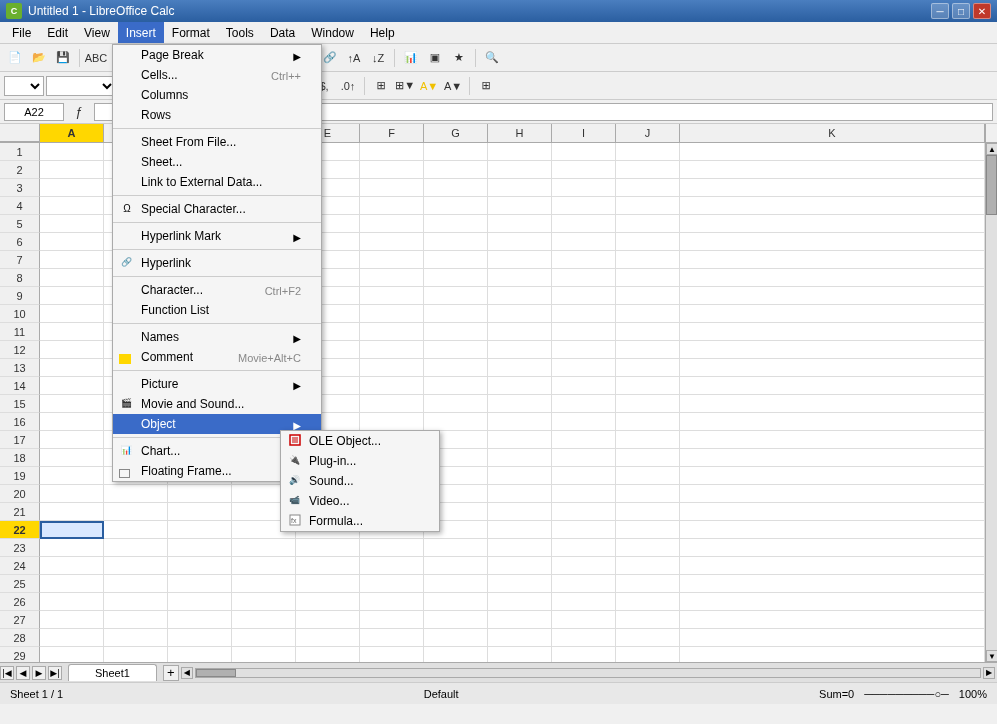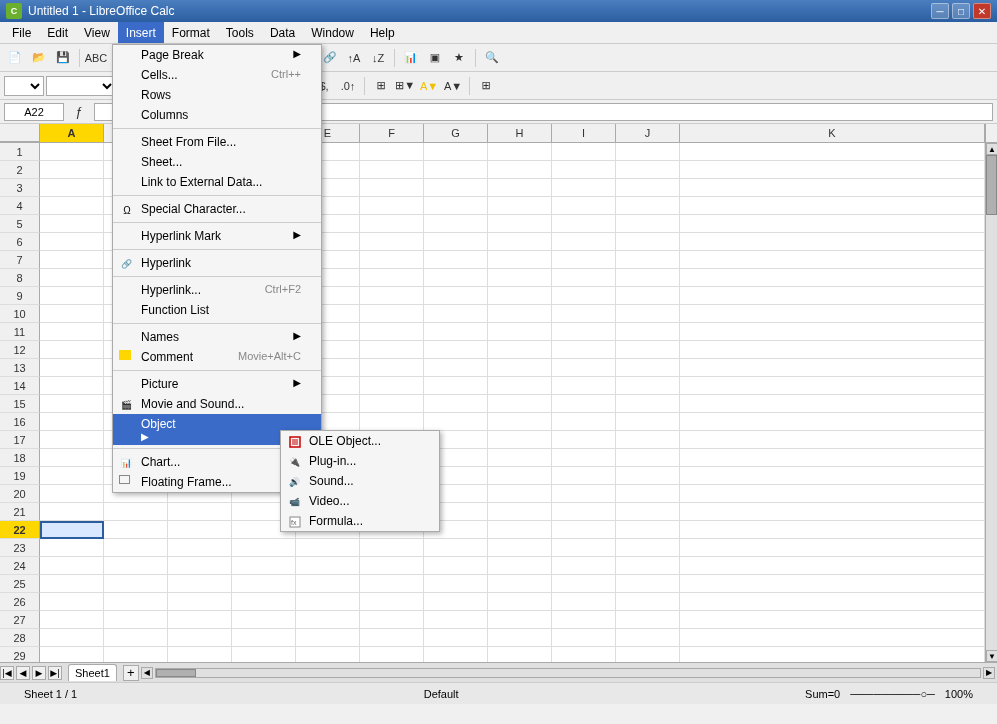--- a/index.html
+++ b/index.html
@@ -122,57 +122,57 @@
     .cell {
       min-width: 64px; height: 18px;
       border-right: 1px solid #ddd;
       border-bottom: 1px solid #ddd;
       font-size: 11px; overflow: hidden;
       flex-shrink: 0;
       background: white;
     }
     .cell.selected { background: #d9e8ff; border: 2px solid #2a5ea0; }
     .sheet-tab {
-      padding: 2px 6px; background: white; border: 1px solid #aaa;
+      padding: 2px 26px; background: white; border: 1px solid #aaa;
       border-bottom: none; font-size: 11px; cursor: pointer;
       border-top-left-radius: 3px; border-top-right-radius: 3px;
       margin-right: 2px;
     }
     .sheet-tab-nav { display: flex; align-items: center; gap: 2px; margin-right: 6px; }
     .sheet-nav-btn { width: 14px; height: 14px; border: 1px solid #aaa; background: #f0f0f0; display: flex; align-items: center; justify-content: center; font-size: 9px; cursor: pointer; }
     .add-sheet { width: 16px; height: 16px; border: 1px solid #aaa; background: #f0f0f0; display: flex; align-items: center; justify-content: center; font-size: 13px; cursor: pointer; margin-left: 4px; }
 
     
     .status-bar {
       height: 22px; background: #e8e8e8; border-top: 1px solid #ccc;
-      display: flex; align-items: center; padding: 0 24px;
+      display: flex; align-items: center; padding: 0 10px;
       justify-content: space-between; font-size: 11px;
     }
     .status-right { display: flex; align-items: center; gap: 10px; }
 
     
     .menu-dropdown {
       position: absolute;
       background: #f5f5f5;
       border: 1px solid #aaa;
       box-shadow: 2px 2px 5px rgba(0,0,0,0.3);
       z-index: 100;
       min-width: 160px;
     }
     .menu-dropdown .item {
       padding: 3px 20px 3px 28px;
       cursor: pointer;
       display: flex;
-      align-items: flex-start;
+      align-items: flex-end;
       justify-content: space-between;
       font-size: 12px;
       white-space: nowrap;
       position: relative;
     }
-    .menu-dropdown .item:hover, .menu-dropdown .item.highlighted { background: #3a6bc8; color: white; flex-direction: column; }
+    .menu-dropdown .item:hover, .menu-dropdown .item.highlighted { background: #3a6bc8; color: white; }
     .menu-dropdown .item .shortcut { color: #888; font-size: 11px; margin-left: 20px; }
     .menu-dropdown .item .arrow { font-size: 10px; }
     .menu-dropdown .sep { height: 1px; background: #ccc; margin: 3px 0; }
     .menu-dropdown .item .icon-area {
       position: absolute; left: 6px; width: 16px; height: 16px;
       display: flex; align-items: center; justify-content: center;
     }
 
     
     .insert-menu { top: 44px; left: 112px; }
@@ -745,24 +745,24 @@
 <div class="menu-dropdown insert-menu" style="position:absolute; top:44px; left:112px; width:210px;">
   <div class="item">
     <span>Page Break</span>
     <span class="arrow">▶</span>
   </div>
   <div class="item">
     <span>Cells...</span>
     <span class="shortcut">Ctrl++</span>
   </div>
   <div class="item">
+    <span>Columns</span>
+  </div>
+  <div class="item">
     <span>Rows</span>
-  </div>
-  <div class="item">
-    <span>Columns</span>
   </div>
   <div class="sep"></div>
   <div class="item">
     <span>Sheet From File...</span>
   </div>
   <div class="item">
     <span>Sheet...</span>
   </div>
   <div class="item">
     <span>Link to External Data...</span>
@@ -777,21 +777,21 @@
     <span>Hyperlink Mark</span>
     <span class="arrow">▶</span>
   </div>
   <div class="sep"></div>
   <div class="item">
     <span class="icon-area" style="font-size:9px; color:#666;">🔗</span>
     <span>Hyperlink</span>
   </div>
   <div class="sep"></div>
   <div class="item">
-    <span>Hyperlink...</span>
+    <span>Character...</span>
     <span class="shortcut">Ctrl+F2</span>
   </div>
   <div class="item">
     <span>Function List</span>
   </div>
   <div class="sep"></div>
   <div class="item">
     <span>Names</span>
     <span class="arrow">▶</span>
   </div>

